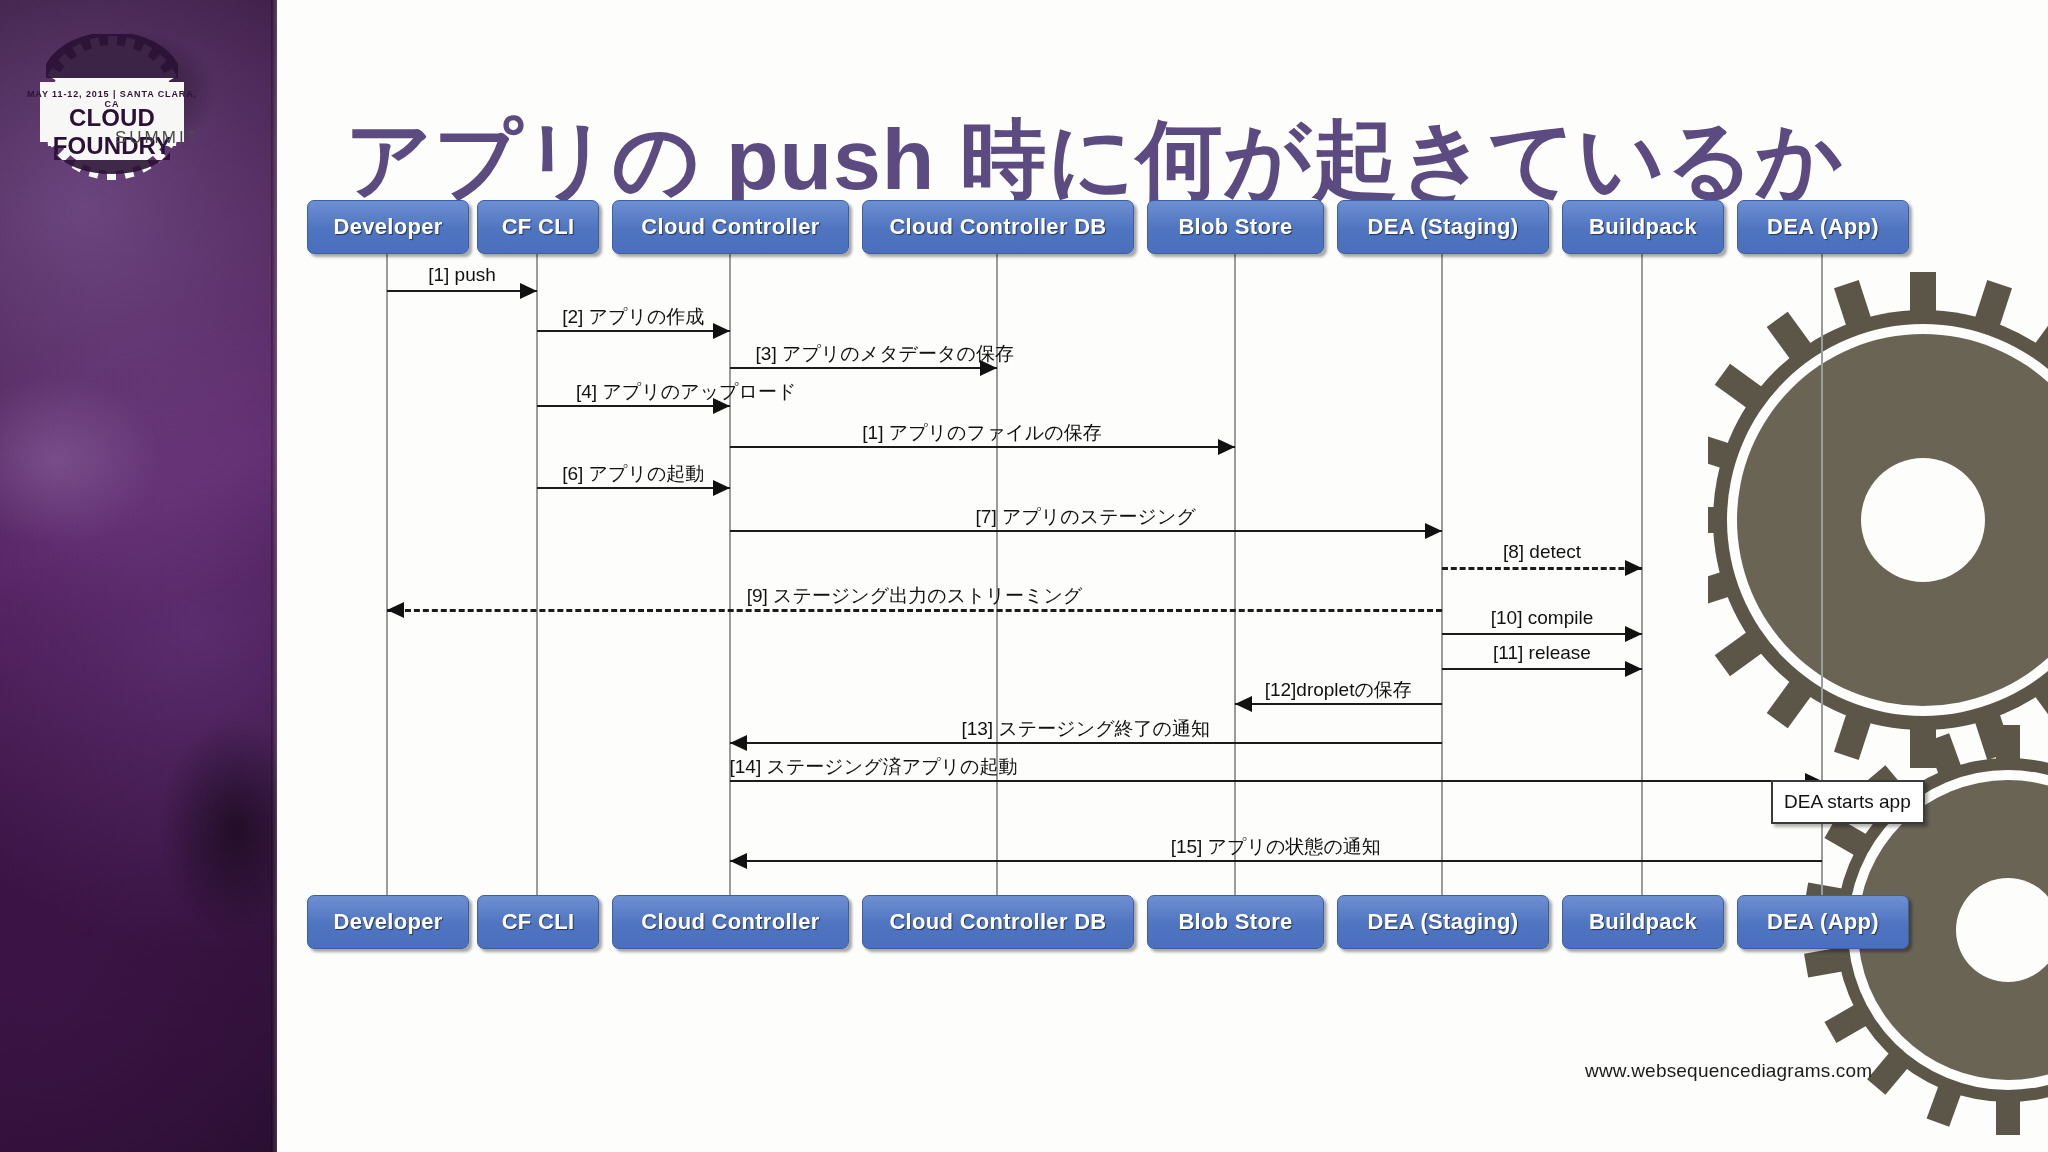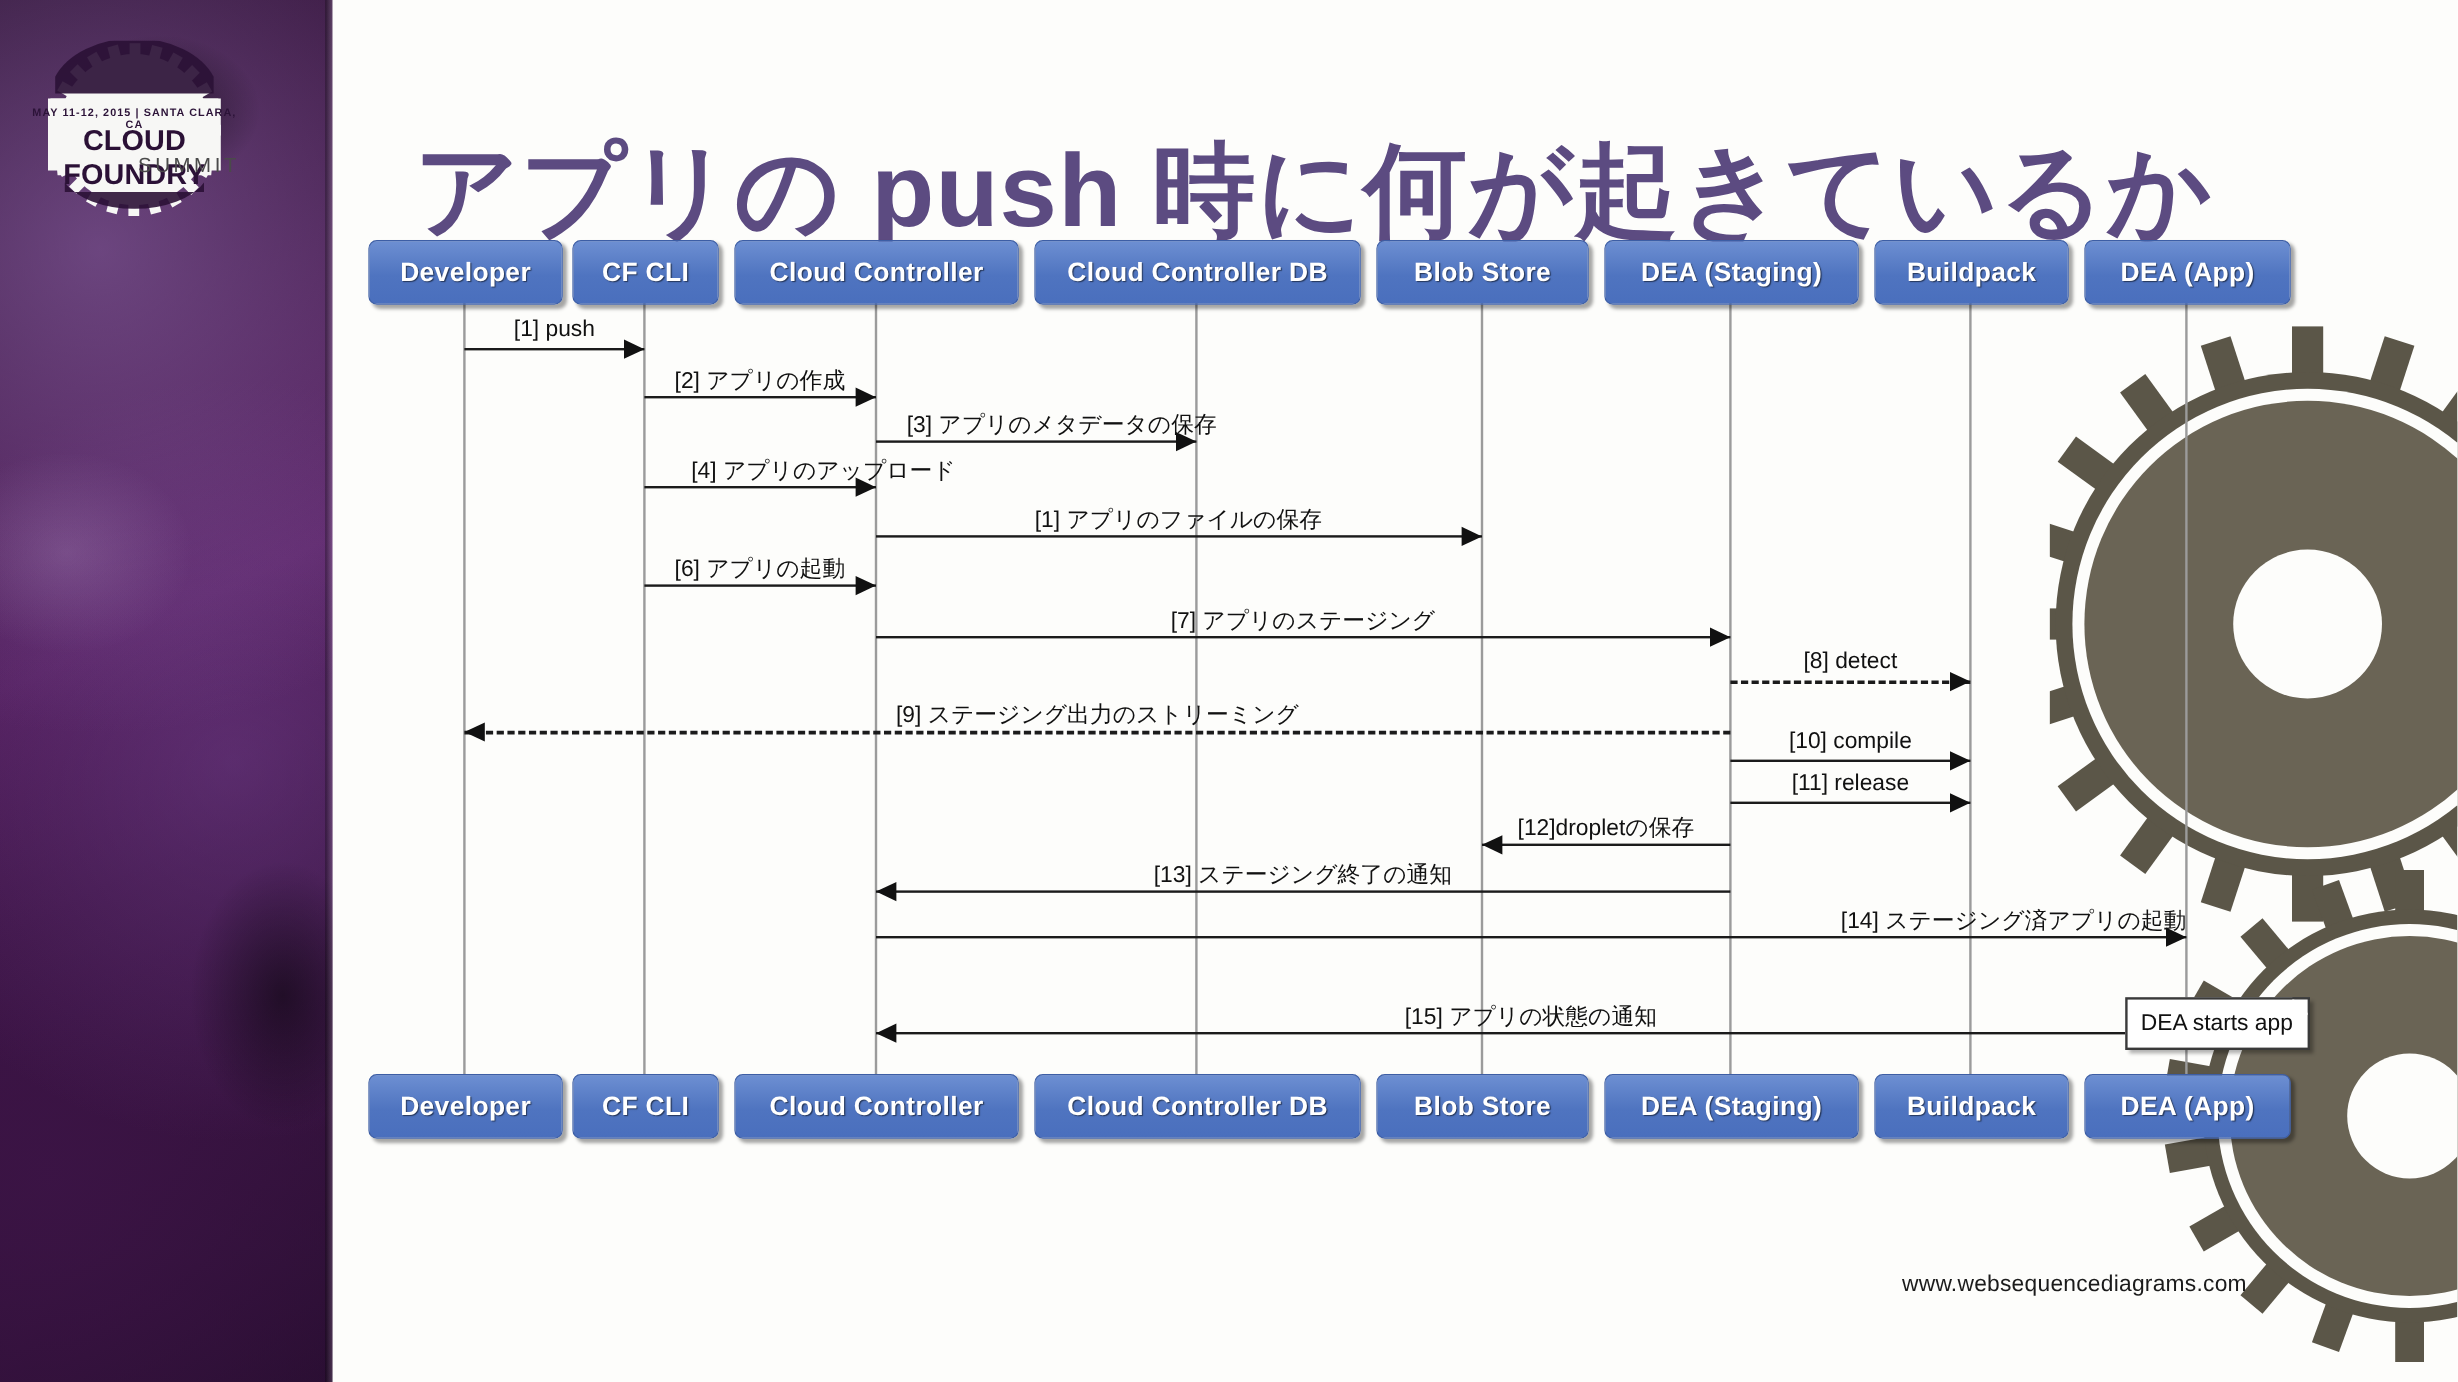--- a/index.html
+++ b/index.html
@@ -246,22 +246,22 @@
       <div class="head r" style="top: 471px; left: 1348px;"></div>
       <div class="mlabel" style="top: 452px; left: 1165px; width: 200px; text-align: center;">[11] release</div>
       <div class="msg" style="left: 957.5px; top: 513px; width: 207.5px;"></div>
       <div class="head l" style="top: 506px; left: 957.5px;"></div>
       <div class="mlabel" style="top: 487px; left: 957.5px; width: 207.5px; text-align: center;">[12]dropletの保存</div>
       <div class="msg" style="left: 452.5px; top: 552px; width: 712.5px;"></div>
       <div class="head l" style="top: 545px; left: 452.5px;"></div>
       <div class="mlabel" style="top: 526px; left: 452.5px; width: 712.5px; text-align: center;">[13] ステージング終了の通知</div>
       <div class="msg" style="left: 452.5px; top: 590px; width: 1092.5px;"></div>
       <div class="head r" style="top: 583px; left: 1528px;"></div>
-      <div class="mlabel" style="top: 564px; left: 452.5px; width: 1092.5px; text-align: right;">[14] ステージング済アプリの起動</div>
+      <div class="mlabel" style="top: 564px; left: 452.5px; width: 1092.5px; text-align: left;">[14] ステージング済アプリの起動</div>
       <div class="msg" style="left: 452.5px; top: 670px; width: 1092.5px;"></div>
       <div class="head l" style="top: 663px; left: 452.5px;"></div>
       <div class="mlabel" style="top: 644px; left: 452.5px; width: 1092.5px; text-align: center;">[15] アプリの状態の通知</div>
-      <div class="note" style="left: 1494px; top: 641px; text-align: center;">DEA starts app</div>
+      <div class="note" style="left: 1494px; top: 590px; text-align: center;">DEA starts app</div>
     </div>
 
   <div class="credit" id="credit" style="left:1585px;top:1060px;">www.websequencediagrams.com</div>
 
 </div>
 
 </body></html>

